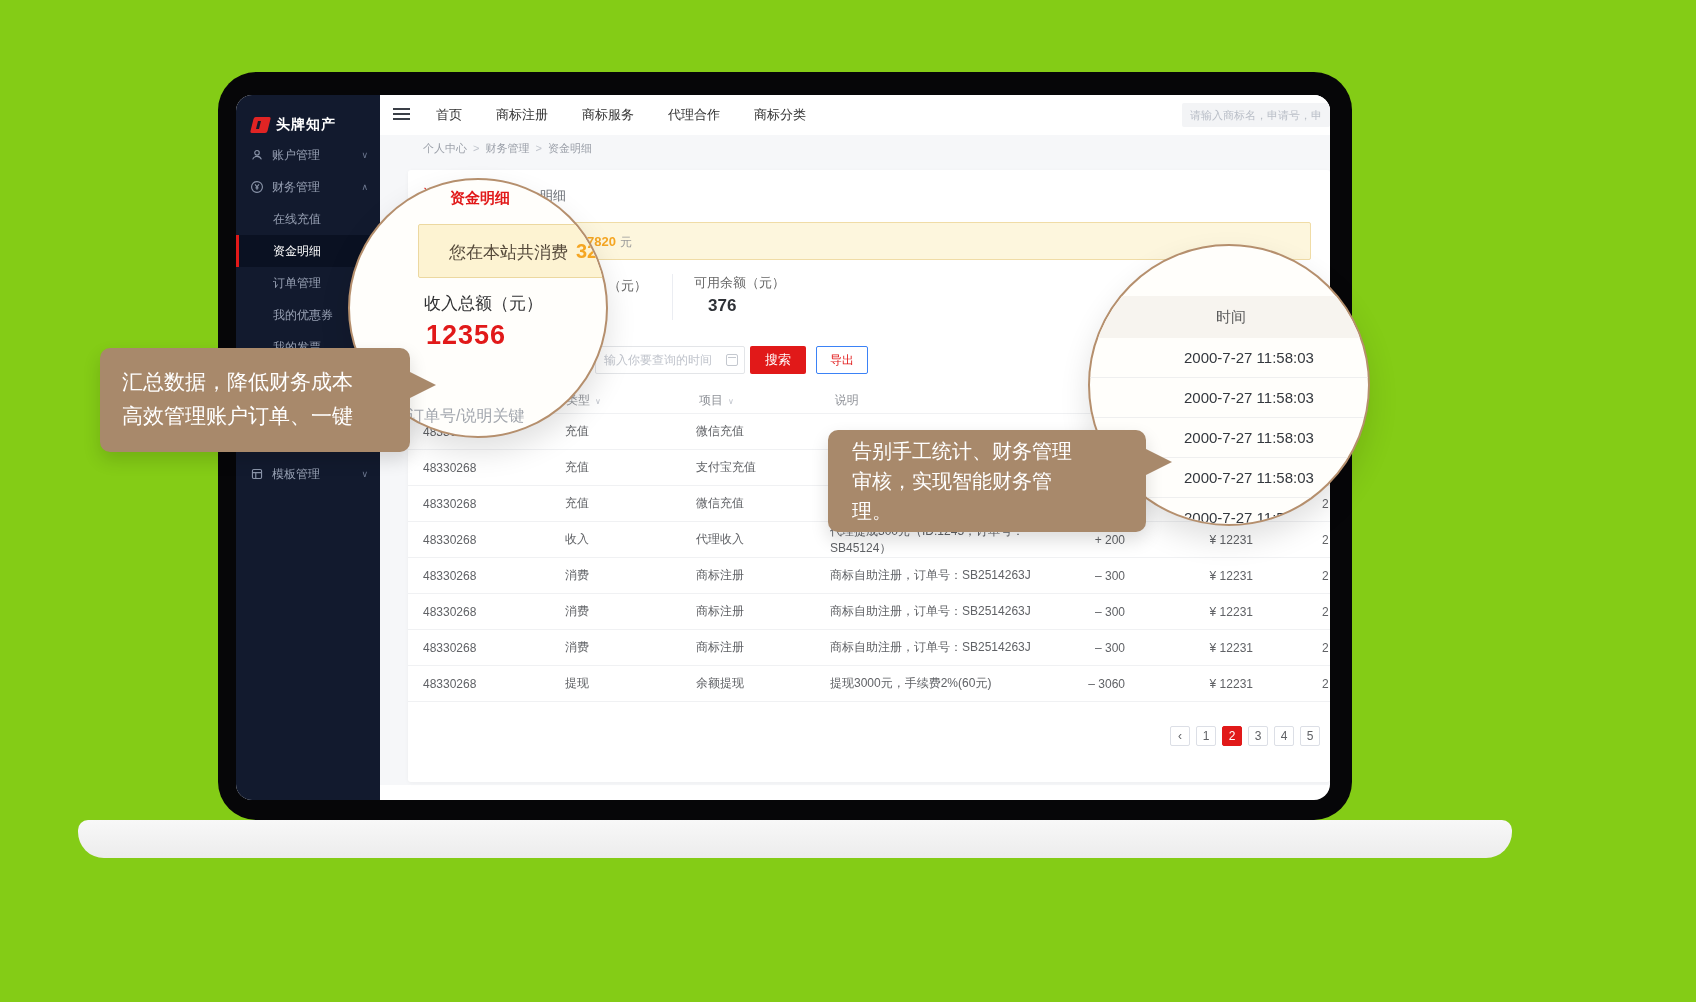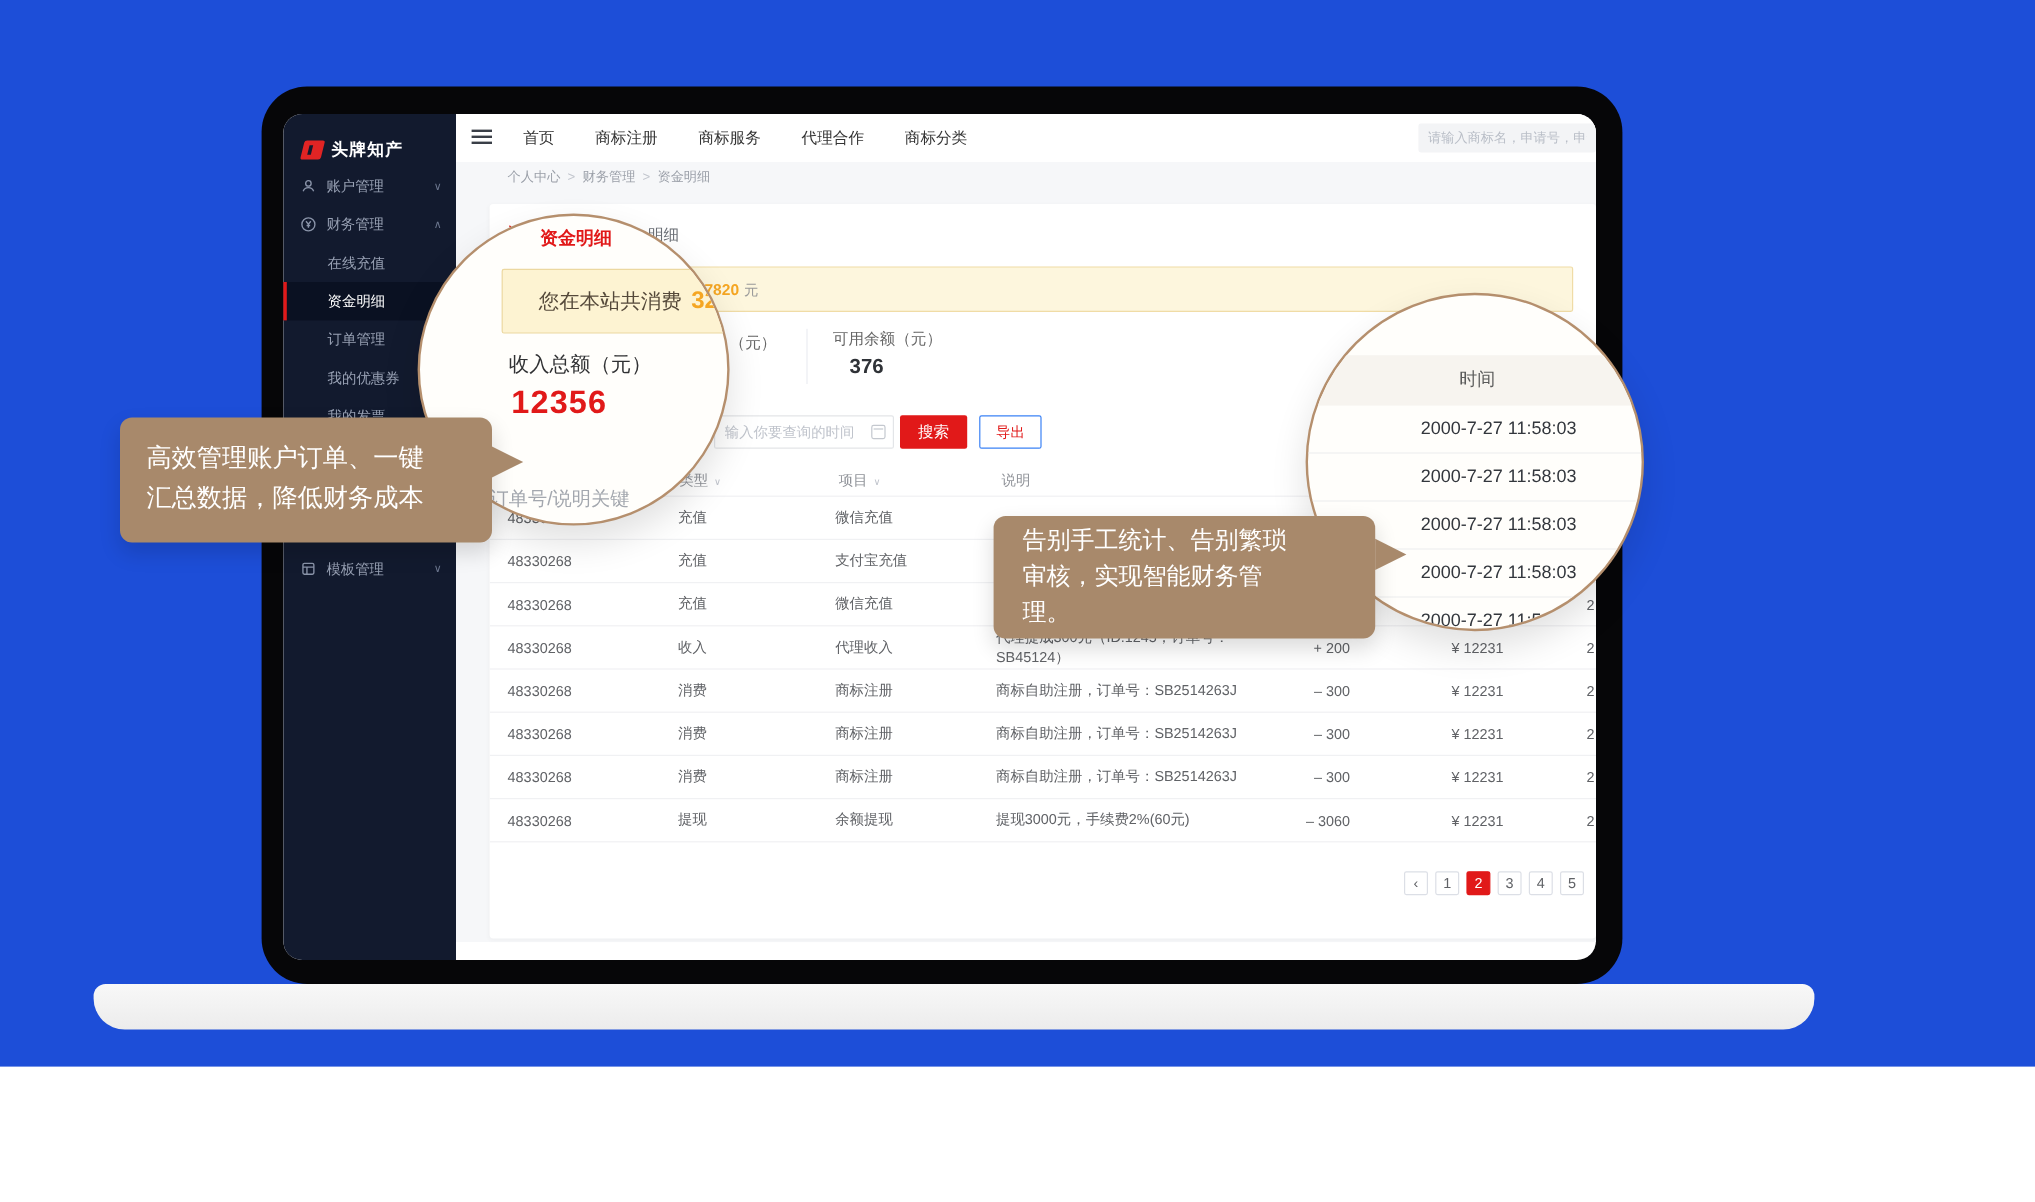--- a/index.html
+++ b/index.html
@@ -1,17 +1,17 @@
 <!DOCTYPE html>
 <html><head>
 <meta charset="utf-8">
 <style>
   * { margin:0; padding:0; box-sizing:border-box; }
   body { background:#fff; font-family:"Liberation Sans", sans-serif; }
-  .stage { position:relative; width:1696px; height:889px; background:#1d4ed8; overflow:hidden; }
+  .stage { position:relative; width:1696px; height:1002px; background:#84cc16; overflow:hidden; }
 
   
   .laptop { position:absolute; left:218px; top:72px; width:1134px; height:748px;
             background:#060608; border-radius:38px; }
   .base   { position:absolute; left:78px; top:820px; width:1434px; height:38px;
             background:linear-gradient(#f8f8f8,#ececec); border-radius:10px 10px 26px 26px; }
   .screen { position:absolute; left:18px; top:23px; width:1094px; height:705px;
             background:#fff; border-radius:16px; overflow:hidden; }
 
   
@@ -341,23 +341,23 @@
         <div class="m-time">2000-7-27  11:58:03</div>
         <div class="m-time">2000-7-27  11:58:03</div>
         <div class="m-time">2000-7-27  11:58:03</div>
         <div class="m-time">2000-7-27  11:58:03</div>
         <div class="m-time">2000-7-27  11:5</div>
       </div>
   </div>
 
   <div class="callout callout1" id="callout1">
     <span class="arrow"></span>
-  <div>高效管理账户订单、一键</div>
-      <div>汇总数据，降低财务成本</div>
+  <div>汇总数据，降低财务成本</div>
+      <div>高效管理账户订单、一键</div>
     </div>
   <div class="callout callout2" id="callout2">
     <span class="arrow"></span>
-  <div>告别手工统计、告别繁琐</div>
+  <div>告别手工统计、财务管理</div>
       <div>审核，实现智能财务管</div>
       <div>理。</div>
     </div>
 
 </div>
 
 </body></html>

